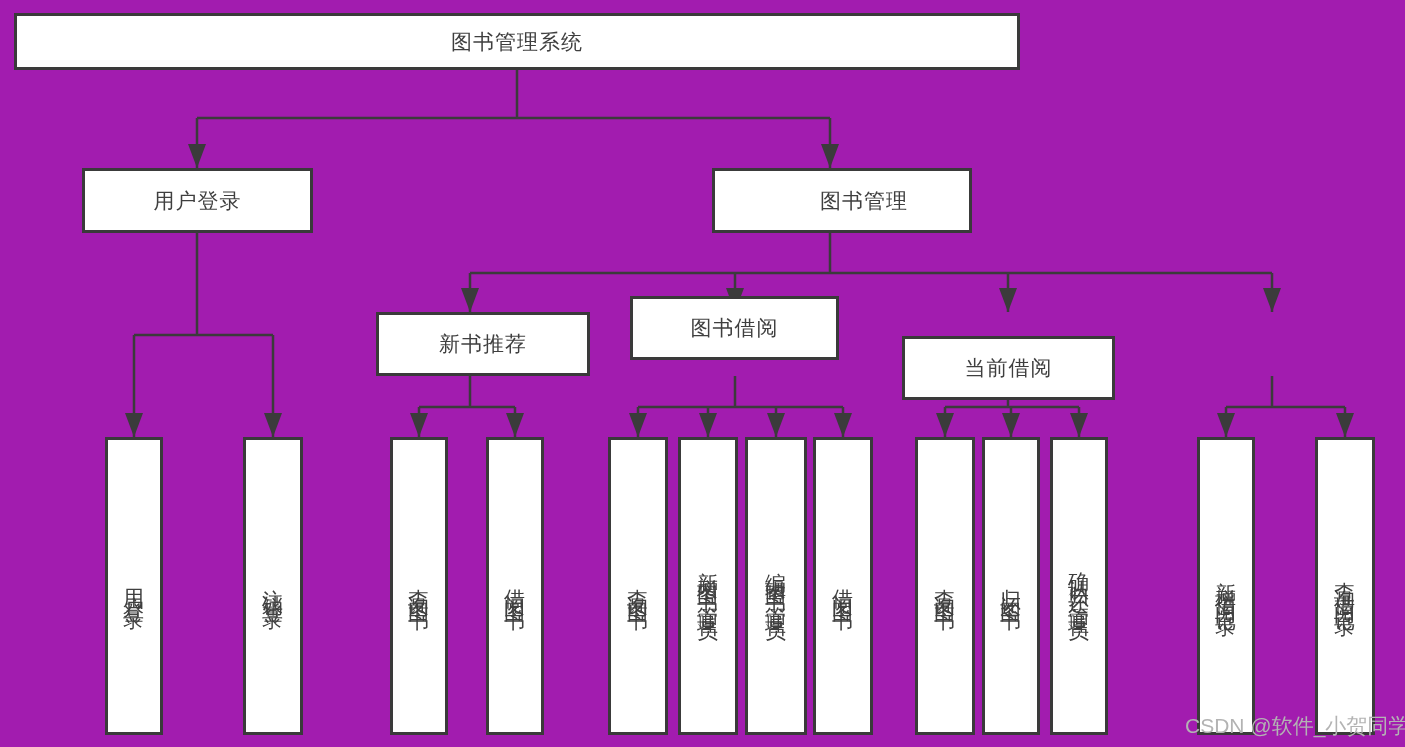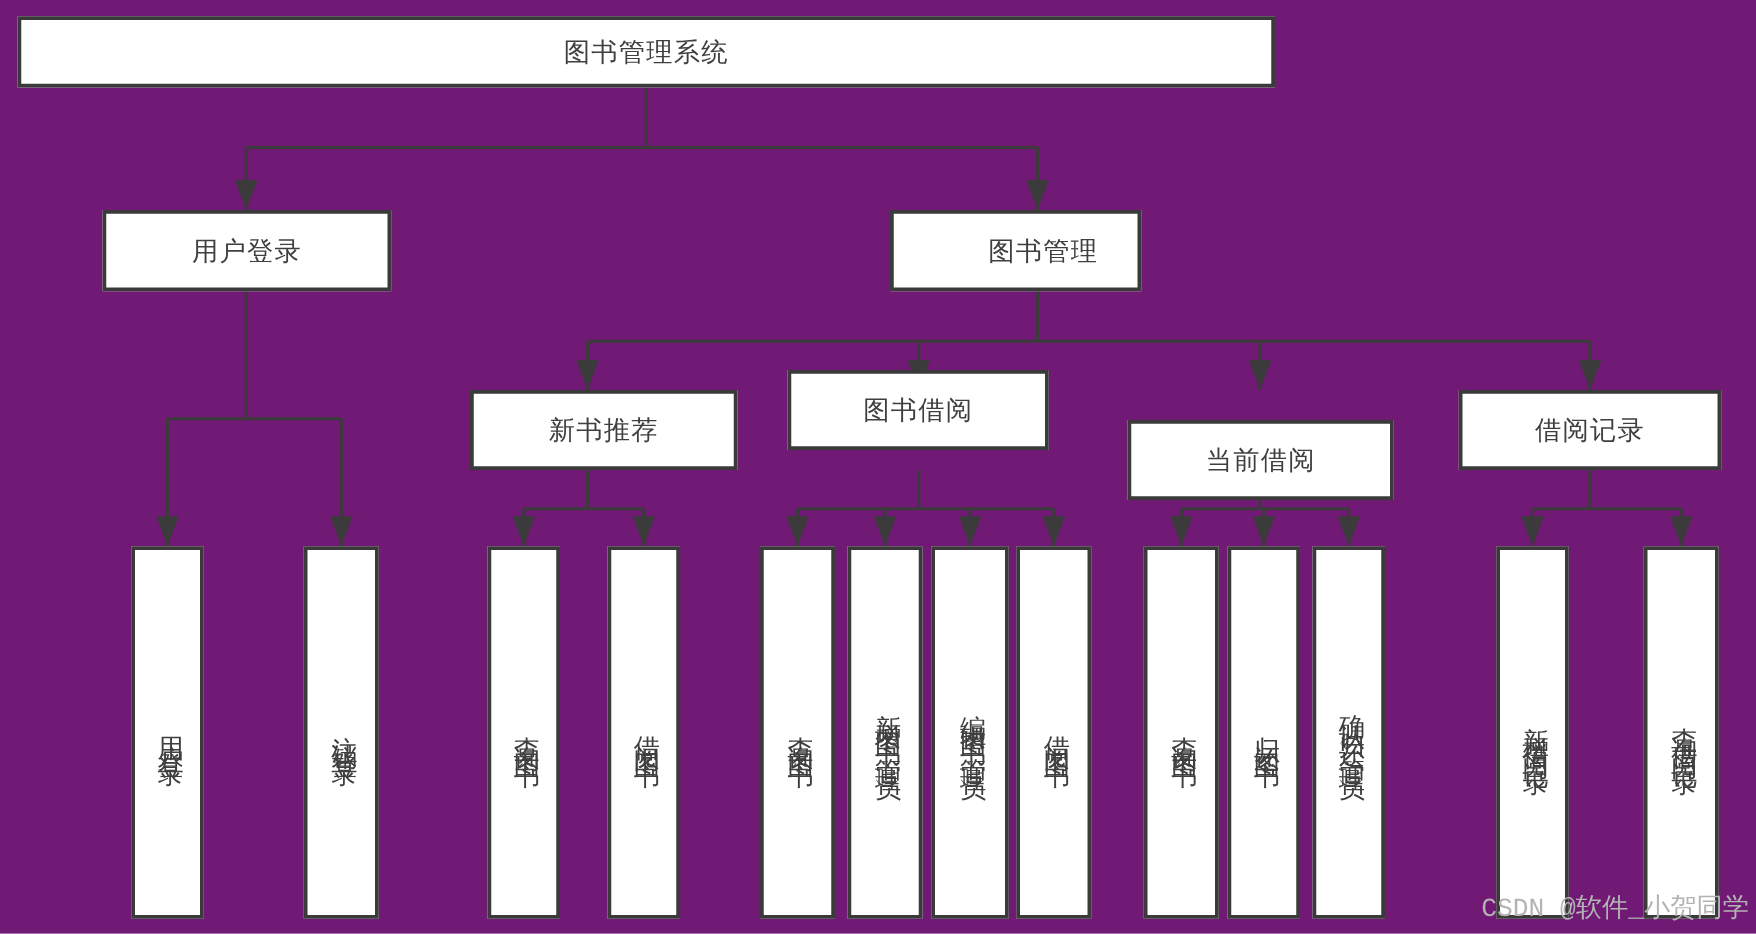--- a/index.html
+++ b/index.html
@@ -5,23 +5,22 @@
   html, body {
     margin: 0;
     padding: 0;
     background: #ffffff;
     font-family: "Liberation Sans", "DejaVu Sans", sans-serif;
   }
   .canvas {
     position: relative;
     width: 1405px;
     height: 747px;
-    background: #701a75;
+    background: #a21caf;
     overflow: hidden;
-    font-family: Liberation Mono, monospace;
   }
   svg.connectors {
     position: absolute;
     left: 0;
     top: 0;
     z-index: 1;
   }
   .node {
     position: absolute;
     box-sizing: border-box;
@@ -42,21 +41,21 @@
     writing-mode: vertical-rl;
     text-orientation: upright;
     font-size: 21px;
     line-height: 1;
     letter-spacing: 7px;
     white-space: nowrap;
   }
   
   .n-root          { left: 14px;   top: 13px;  width: 1006px; height: 57px; }
   .n-user-login    { left: 82px;   top: 168px; width: 231px;  height: 65px; }
-  .n-book-mgmt     { left: 712px;  top: 168px; width: 201px;  height: 65px; padding-left: 44px; }
+  .n-book-mgmt     { left: 712px;  top: 168px; width: 260px;  height: 65px; padding-left: 44px; }
   .n-new-book      { left: 376px;  top: 312px; width: 214px;  height: 64px; }
   .n-book-borrow   { left: 630px;  top: 296px; width: 209px;  height: 64px; }
   .n-cur-borrow    { left: 902px;  top: 312px; width: 213px;  height: 64px; margin-top: 24px; }
   .n-borrow-rec    { left: 1167px; top: 312px; width: 210px;  height: 64px; }
   .leaf            { top: 437px; height: 298px; }
   .n-ul-login      { left: 105px;  width: 58px; }
   .n-ul-logout     { left: 243px;  width: 60px; }
   .n-nb-query      { left: 390px;  width: 58px; }
   .n-nb-borrow     { left: 486px;  width: 58px; }
   .n-bb-query      { left: 608px;  width: 60px; }
@@ -139,23 +138,20 @@
 
   <div class="node n-new-book">
     <span class="hlabel">新书推荐</span>
   </div>
   <div class="node n-book-borrow">
     <span class="hlabel">图书借阅</span>
   </div>
   <div class="node n-cur-borrow">
     <span class="hlabel">当前借阅</span>
   </div>
-  <div class="node n-borrow-rec">
-    <span class="hlabel">借阅记录</span>
-  </div>
 
   <div class="node leaf n-ul-login">
     <span class="vtext">用户登录</span>
   </div>
   <div class="node leaf n-ul-logout">
     <span class="vtext">注销登录</span>
   </div>
 
   <div class="node leaf n-nb-query">
     <span class="vtext">查询图书</span>

